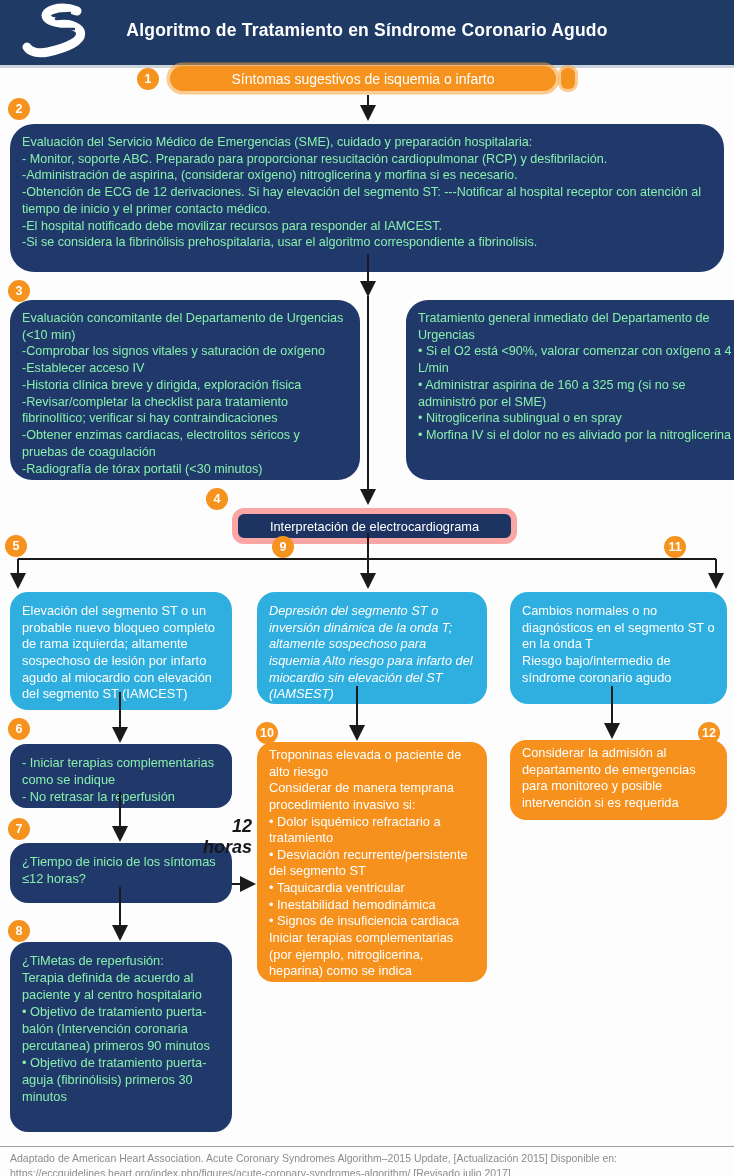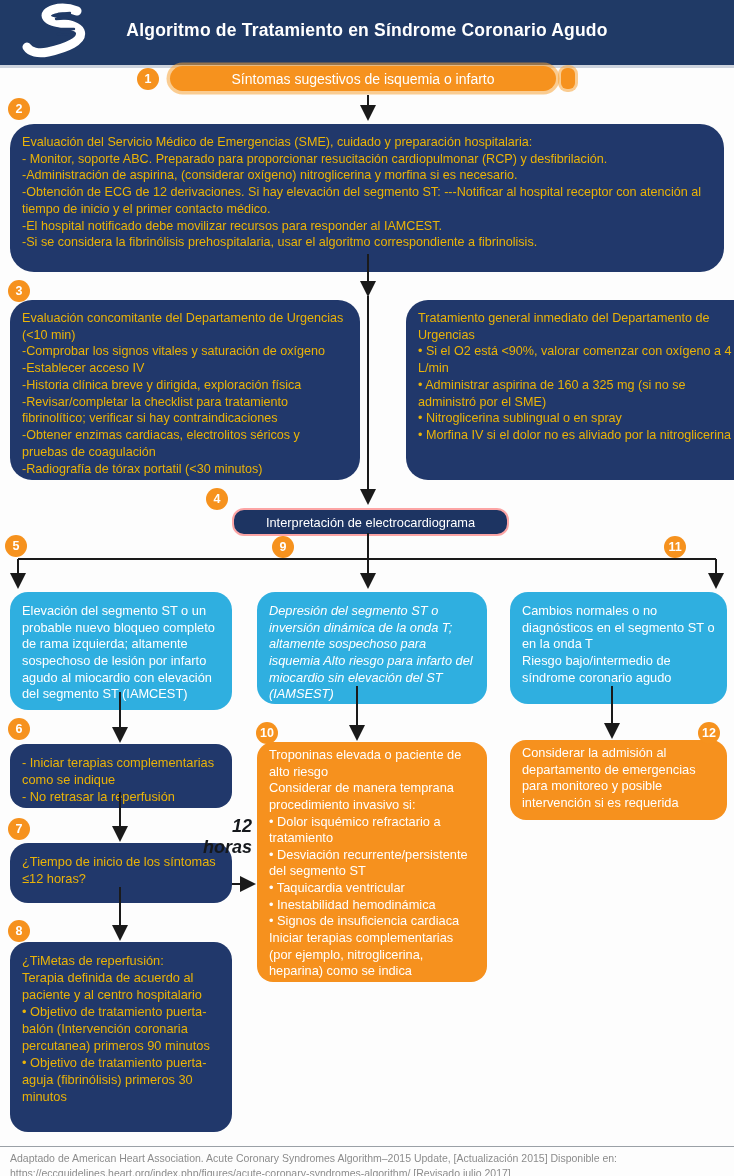--- a/index.html
+++ b/index.html
@@ -11,33 +11,33 @@
   .header-rule{position:absolute;left:0;top:65px;width:734px;height:3px;background:#cdd3dd;z-index:2;}
   .page-title{position:absolute;left:0;top:20px;width:734px;text-align:center;color:#ffffff;
     font-size:17.5px;font-weight:600;letter-spacing:.2px;}
   .logo{position:absolute;left:14px;top:2px;width:92px;height:62px;}
 
   
   .badge{position:absolute;width:22px;height:22px;border-radius:50%;background:#f6921e;color:#fff;
     font-size:12.5px;font-weight:700;display:flex;align-items:center;justify-content:center;z-index:8;}
 
   
-  .navy-box{position:absolute;background:#21386b;color:#eab308;border-radius:20px;padding:10px 12px;
+  .navy-box{position:absolute;background:#21386b;color:#86efac;border-radius:20px;padding:10px 12px;
     font-size:12.6px;line-height:1.33;z-index:3;}
   .blue-box{position:absolute;background:#2fafe0;color:#fff;border-radius:18px;padding:11px 12px;
     font-size:12.8px;line-height:1.3;z-index:3;}
   .orange-box{position:absolute;background:#f6911e;color:#fff;border-radius:16px;padding:5px 12px;
     font-size:12.8px;line-height:1.3;z-index:3;}
   .pill-orange{position:absolute;left:170px;top:66px;width:386px;height:25px;background:#f6921e;
     border-radius:13px;color:#fff;font-size:14px;font-weight:500;display:flex;align-items:center;
     justify-content:center;z-index:3;box-shadow:0 0 0 3.5px rgba(247,164,57,.55);}
   .pill-cap{position:absolute;left:561px;top:68px;width:14px;height:21px;background:#f6921e;
     border-radius:6px;z-index:3;box-shadow:0 0 0 3px rgba(247,164,57,.55);}
   .pill-navy{position:absolute;left:232px;top:508px;width:273px;height:24px;background:#1d3462;
-    border:2px solid #fca5a5;border-radius:12px;color:#fff;font-size:12.8px;display:flex;
+    border:6px solid #fca5a5;border-radius:12px;color:#fff;font-size:12.8px;display:flex;
     align-items:center;justify-content:center;z-index:3;}
 
   .hours-label{position:absolute;left:178px;top:816px;width:74px;text-align:right;color:#15181c;
     font-size:18px;font-style:italic;font-weight:600;z-index:4;}
 
   
   .connectors{position:absolute;left:0;top:0;width:734px;height:1176px;z-index:5;pointer-events:none;}
 
   
   .footer-rule{position:absolute;left:0;top:1146px;width:734px;height:1px;background:#9aa0a6;z-index:2;}

